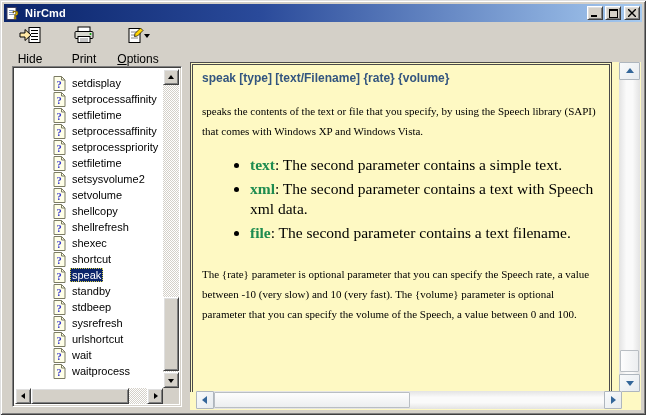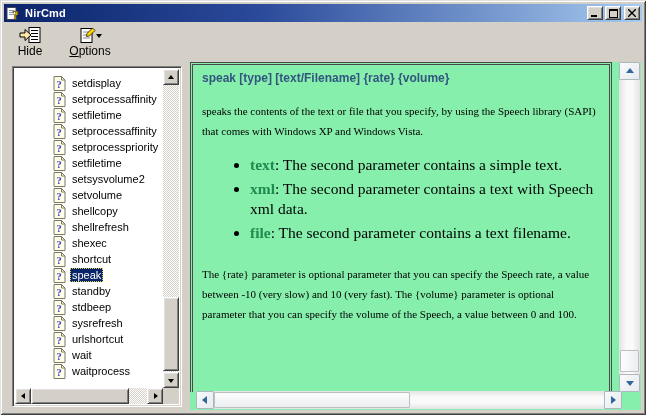--- a/index.html
+++ b/index.html
@@ -25,21 +25,21 @@
     display:flex;align-items:center;justify-content:center;padding:0;
   }
   
   .toolbar{position:absolute;left:6px;top:24px;right:6px;height:36px;display:flex;align-items:flex-start;}
   .tb-btn{
     width:48px;height:35px;background:transparent;border:1px solid transparent;
     display:flex;flex-direction:column;align-items:center;justify-content:flex-start;
     font-family:"Liberation Sans",sans-serif;font-size:12px;color:#000;padding:1px 0 0;
   }
   .tb-btn .tb-icon{height:19px;display:flex;align-items:center;}
-  .tb-btn .tb-label{margin-top:0px;}
+  .tb-btn .tb-label{margin-top:8px;}
   .tb-gap{width:6px;}
   
   .treebox{
     position:absolute;left:12px;top:66px;width:170px;height:341px;background:#fff;
     border:1px solid;border-color:#808080 #FFFFFF #FFFFFF #808080;
     box-shadow:inset 1px 1px 0 #404040, inset -1px -1px 0 #D4D0C8;
   }
   .tree-list{position:absolute;left:2px;top:2px;right:18px;bottom:18px;overflow:hidden;padding-top:6px;}
   .tree-row{display:flex;align-items:center;height:16px;padding-left:38px;white-space:nowrap;}
   .tree-icon{width:13px;height:15px;margin-right:4px;flex:0 0 auto;}
@@ -65,21 +65,21 @@
   .tree-vsb .up{top:0;} .tree-vsb .down{bottom:0;}
   .tree-vsb .sb-track{position:absolute;left:0;right:0;top:16px;bottom:16px;}
   .tree-vsb .sb-thumb{left:0;width:16px;top:228px;height:74px;}
   .tree-hsb{position:absolute;left:2px;bottom:2px;right:18px;height:16px;}
   .tree-hsb .sb-btn{position:absolute;top:0;width:16px;height:16px;}
   .tree-hsb .left{left:0;} .tree-hsb .right{right:0;}
   .tree-hsb .sb-track{position:absolute;top:0;bottom:0;left:16px;right:16px;}
   .tree-hsb .sb-thumb{top:0;height:16px;left:16px;width:98px;}
   .tree-corner{position:absolute;right:2px;bottom:2px;width:16px;height:16px;background:var(--chrome,#D4D0C8);}
   
-  .content-pane{position:absolute;left:190px;top:62px;width:451px;height:348px;background:#86efac;overflow:hidden;}
+  .content-pane{position:absolute;left:190px;top:62px;width:451px;height:348px;background:#fef9c3;overflow:hidden;}
   .content-frame{
     position:absolute;left:0;top:0;width:422px;bottom:18px;
     border:1px solid #4A4A4A;border-bottom:none;padding:1px 1px 0;
   }
   .content-frame-inner{border:1px solid #4A4A4A;border-bottom:none;height:100%;padding:4px 10px 0 9px;overflow:hidden;}
   .topic-heading{font-size:12px;font-weight:bold;color:var(--heading,#33557F);margin:2px 0 16px;}
   .para{font-family:Liberation Serif, serif;font-size:11px;line-height:20px;color:#000;}
   .topic-list{margin:14px 0 0;padding-left:44px;font-family:"Liberation Serif",serif;font-size:15.5px;line-height:20px;}
   .topic-list li{margin:4px;}
   .kw{font-weight:bold;color:var(--keyword-green,#1E8C50);}
@@ -145,20 +145,33 @@
           <line x1="12" y1="4.5" x2="19" y2="4.5" stroke="#000"></line>
           <line x1="12" y1="7.5" x2="19" y2="7.5" stroke="#000"></line>
           <line x1="12" y1="10.5" x2="19" y2="10.5" stroke="#000"></line>
           <line x1="12" y1="13.5" x2="19" y2="13.5" stroke="#000"></line>
           <path d="M1 7 h5 v-3.5 l6 5.5 -6 5.5 v-3.5 h-5 z" fill="#FFE9A6" stroke="#000"></path>
         </svg>
       </span>
       <span class="tb-label">Hide</span>
     </button>
     <span class="tb-gap"></span>
+    <button class="tb-btn">
+      <span class="tb-icon">
+        <svg width="22" height="18" viewBox="0 0 22 18">
+          <rect x="5" y="1" width="12" height="5" fill="#FFFFFF" stroke="#000"></rect>
+          <rect x="2" y="5.5" width="18" height="7" rx="1" fill="#D8D8D0" stroke="#000"></rect>
+          <rect x="5" y="10.5" width="12" height="6" fill="#FFFFFF" stroke="#000"></rect>
+          <line x1="7" y1="13" x2="15" y2="13" stroke="#888"></line>
+          <line x1="7" y1="15" x2="15" y2="15" stroke="#888"></line>
+          <circle cx="17.5" cy="8" r="1" fill="#00A000"></circle>
+        </svg>
+      </span>
+      <span class="tb-label">Print</span>
+    </button>
     <span class="tb-gap"></span>
     <button class="tb-btn">
       <span class="tb-icon">
         <svg width="25" height="18" viewBox="0 0 25 18">
           <rect x="3" y="2.5" width="11" height="14" fill="#FFFFFF" stroke="#000"></rect>
           <line x1="5" y1="6" x2="12" y2="6" stroke="#888"></line>
           <line x1="5" y1="9" x2="12" y2="9" stroke="#888"></line>
           <line x1="5" y1="12" x2="12" y2="12" stroke="#888"></line>
           <path d="M9 7.5 l5.5 -5.5 2.5 2.5 -5.5 5.5 -3 .5 z" fill="#FFD400" stroke="#000" stroke-width="0.7"></path>
           <path d="M18 8 h6 l-3 4 z" fill="#000"></path>

